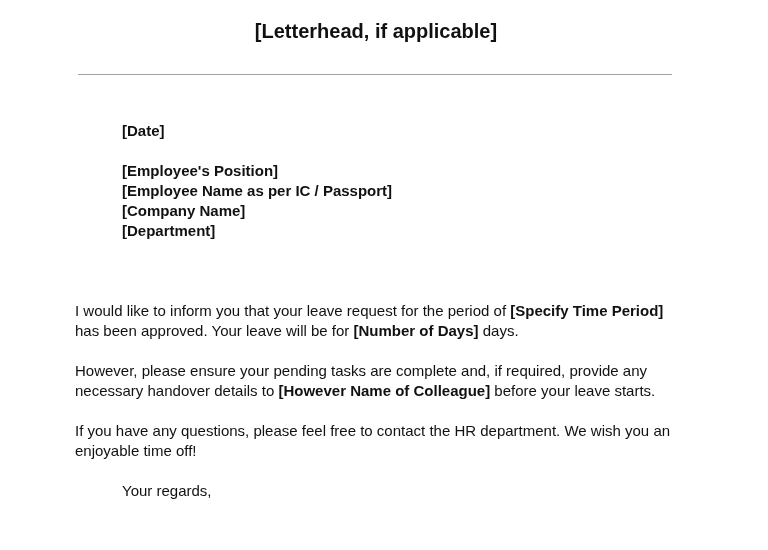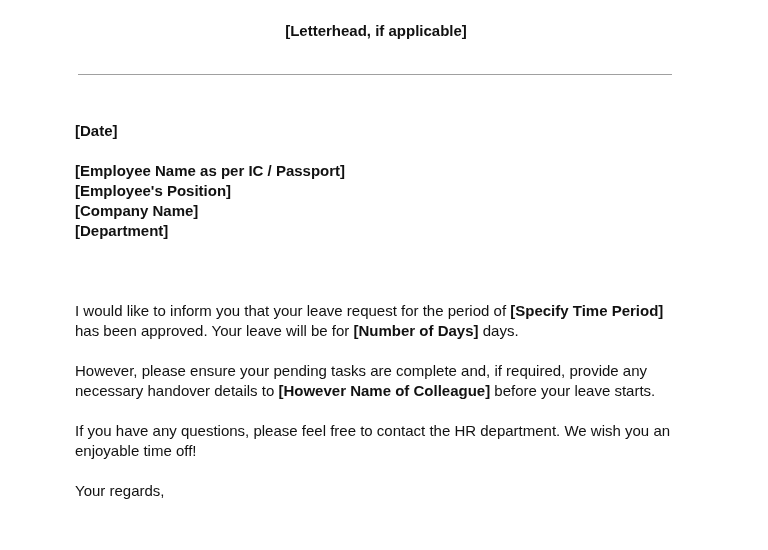--- a/index.html
+++ b/index.html
@@ -16,55 +16,55 @@
       color: #111111;
       font-size: 15px;
     }
     .letterhead {
       position: absolute;
       top: 21px;
       left: 0;
       width: 752px;
       text-align: center;
       font-weight: bold;
-      font-size: 15px;
+      font-size: 20px;
       line-height: 20px;
     }
     .rule {
       position: absolute;
       top: 74px;
       left: 78px;
       width: 594px;
       height: 0;
       border-top: 1px solid #a0a0a0;
     }
     .body {
       position: absolute;
       top: 121px;
       left: 75px;
       width: 610px;
       line-height: 20px;
     }
-    .line { display: block; min-height: 20px; }
+    .line { display: block; min-height: 20px; margin-left: 47px; }
     .b { font-weight: bold; }
     .gap { height: 20px; }
     p { margin: 0; }
   </style>
 </head>
 <body>
 
 <div class="letterhead">[Letterhead, if applicable]</div>
 <div class="rule"></div>
 
 <div class="body">
   <p class="line b">[Date]</p>
   <div class="gap"></div>
 
+  <p class="line b">[Employee's Position]</p>
   <p class="line b">[Employee Name as per IC / Passport]</p>
-  <p class="line b">[Employee's Position]</p>
   <p class="line b">[Company Name]</p>
   <p class="line b">[Department]</p>
   <div class="gap"></div>
 
   <div class="gap"></div>
 
   <div class="gap"></div>
 
   <p><span>I would like to inform you that your leave request for the period of </span><span class="b">[Specify Time Period]</span><span> has been approved. Your leave will be for </span><span class="b">[Number of Days]</span><span> days.</span></p>
   <div class="gap"></div>

